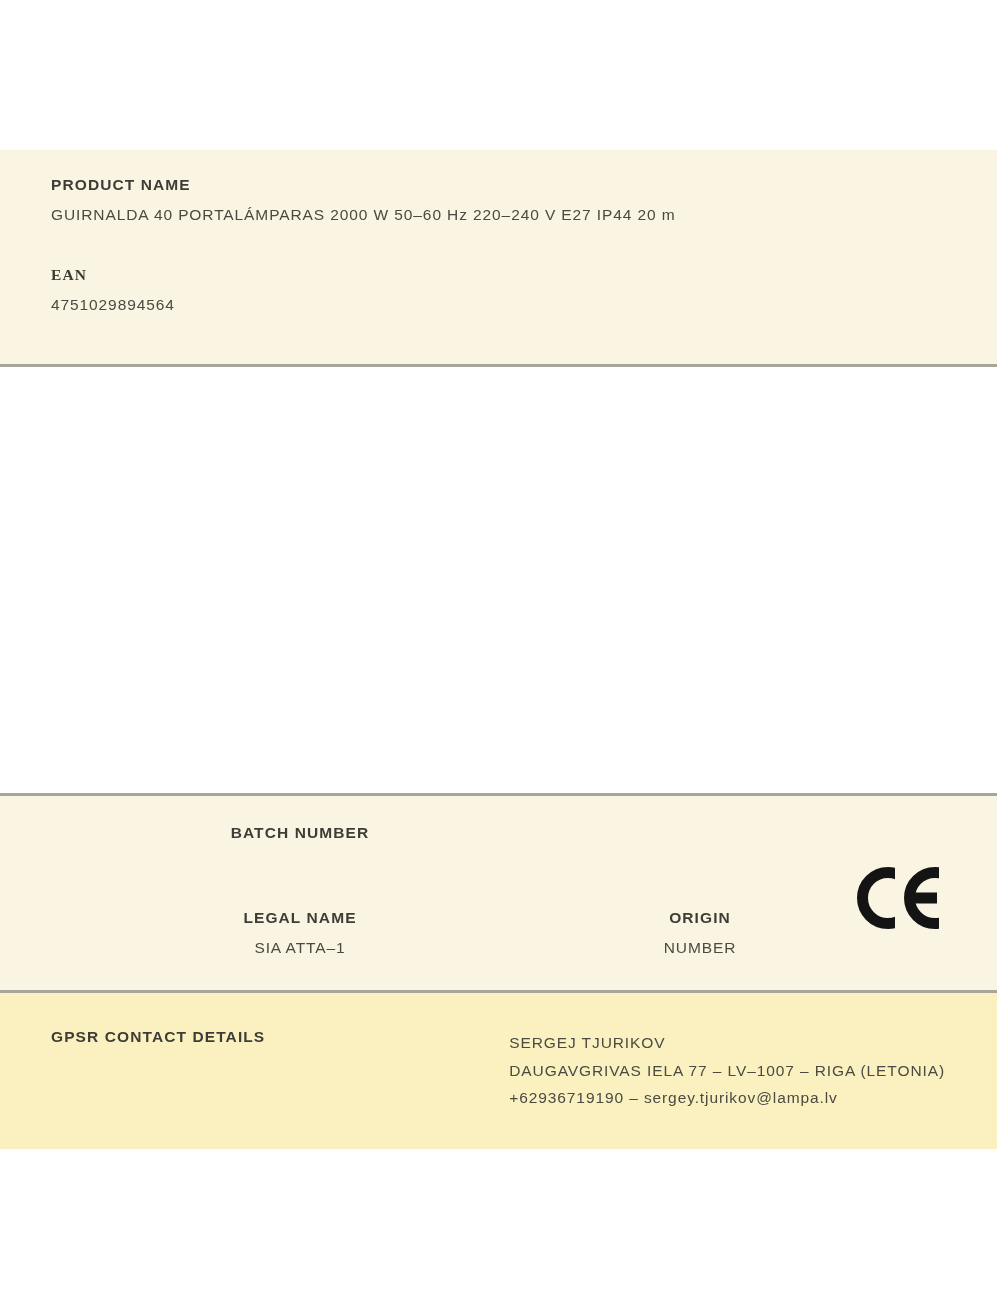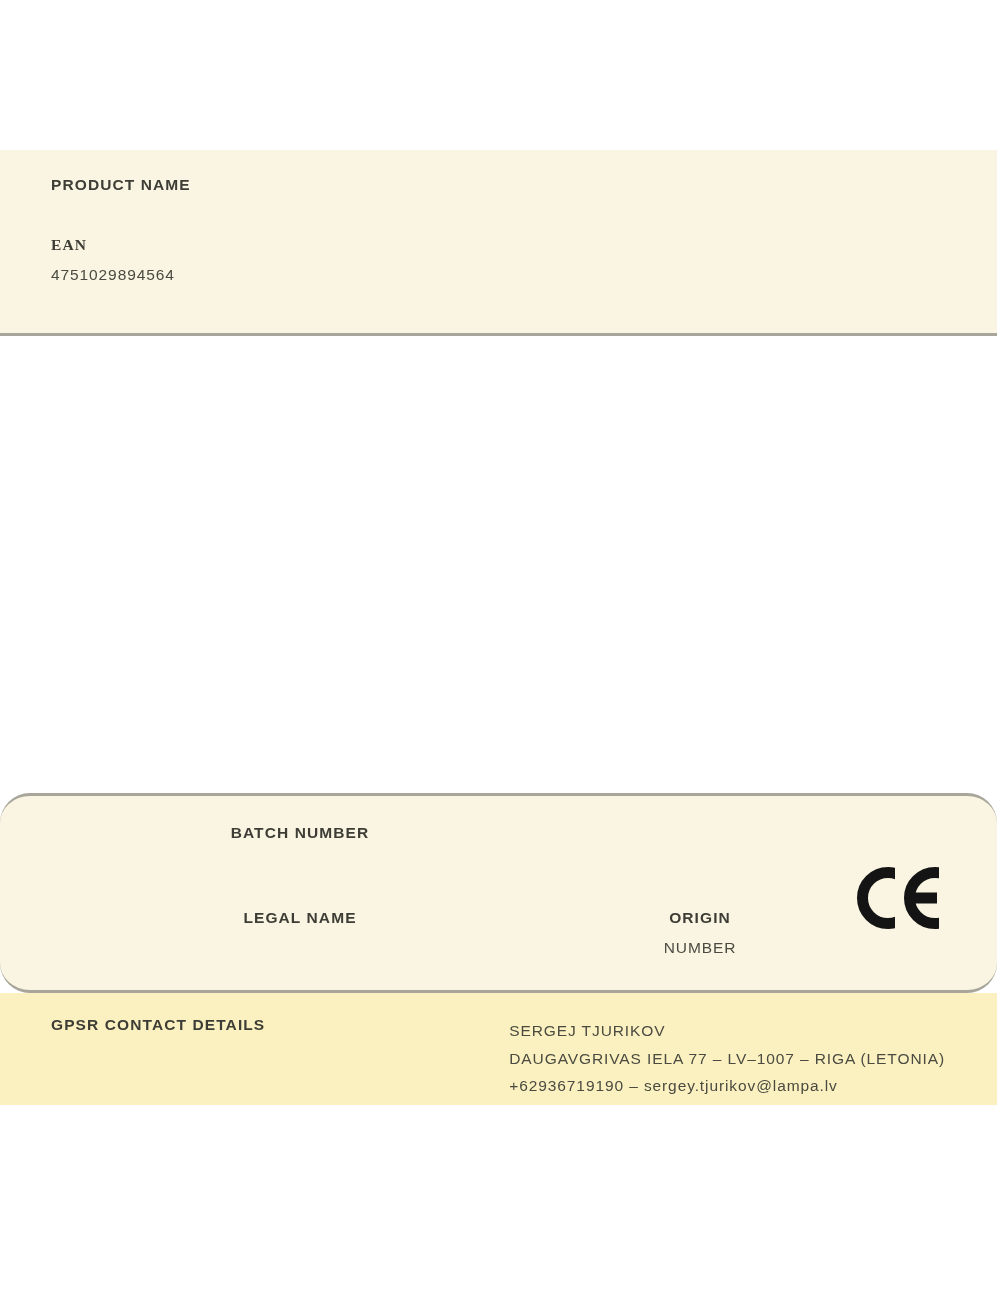--- a/index.html
+++ b/index.html
@@ -10,21 +10,21 @@
     font-family: "Liberation Sans", sans-serif;
     color: #45453d;
     overflow: hidden;
   }
 
   .band { position: absolute; left: 0; width: 997px; background: #faf5e2; }
 
   
   .section-product {
     top: 150px;
-    height: 186px;
+    height: 217px;
     border-bottom: 3px solid #a8a69a;
     padding: 27px 16px 0 51px;
   }
   .field-label {
     font-size: 15.5px;
     font-weight: bold;
     letter-spacing: 1.1px;
     color: #3d3d36;
     line-height: 16px;
   }
@@ -37,21 +37,20 @@
   .section-product .field-value { margin-top: 14px; }
   .section-product .field-label.second { margin-top: 44px; font-family: Liberation Serif, serif; }
 
   
   .section-batch {
     top: 793px;
     height: 200px;
     border-top: 3px solid #a8a69a;
     border-bottom: 3px solid #a8a69a;
     padding-top: 29px;
-    border-radius: 30px;
   }
   .batch-grid {
     margin: 0 100px;
     display: grid;
     grid-template-columns: 400px 400px;
     text-align: center;
   }
   .batch-grid .cell-value-empty { min-height: 16px; margin-top: 14px; }
   .row-2 { margin-top: 39px; }
   .batch-grid .cell-value { margin-top: 14px; }
@@ -60,58 +59,60 @@
     position: absolute;
     top: 71px;
     right: 58px;
     width: 84px;
     height: 62px;
   }
 
   
   .section-gpsr {
     top: 993px;
-    height: 112px;
+    height: 156px;
     background: #fbf1c0;
-    padding-top: 24px;
+    padding-top: 36px;
   }
   .gpsr-inner {
     display: flex;
     justify-content: space-between;
     align-items: flex-start;
     padding: 0 52px 0 51px;
   }
   .gpsr-contact {
     text-align: left;
     line-height: 27.5px;
   }
   .gpsr-contact .field-value { line-height: 27.5px; }
 </style>
 </head>
 <body>
 
 <section class="band section-product">
   <div class="field-label">PRODUCT NAME</div>
+  <div class="field-value">GUIRNALDA 40 PORTALÁMPARAS 2000 W 50–60 Hz 220–240 V E27 IP44 20 m</div>
   <div class="field-label second">EAN</div>
   <div class="field-value">4751029894564</div>
 </section>
 
 <section class="band section-batch">
   <div class="batch-grid row-1">
     <div>
       <div class="field-label">BATCH NUMBER</div>
       <div class="field-value cell-value-empty"></div>
     </div>
     <div>
       <div class="field-value cell-value-empty"></div>
     </div>
   </div>
   <div class="batch-grid row-2">
     <div>
       <div class="field-label">LEGAL NAME</div>
+      <div class="field-value cell-value">SIA ATTA–1</div>
     </div>
     <div>
       <div class="field-label">ORIGIN</div>
       <div class="field-value cell-value">NUMBER</div>
     </div>
   </div>
 
   <div class="ce-mark">
     <svg width="84" height="62" viewBox="0 0 84 62" aria-hidden="true">
       <defs>

